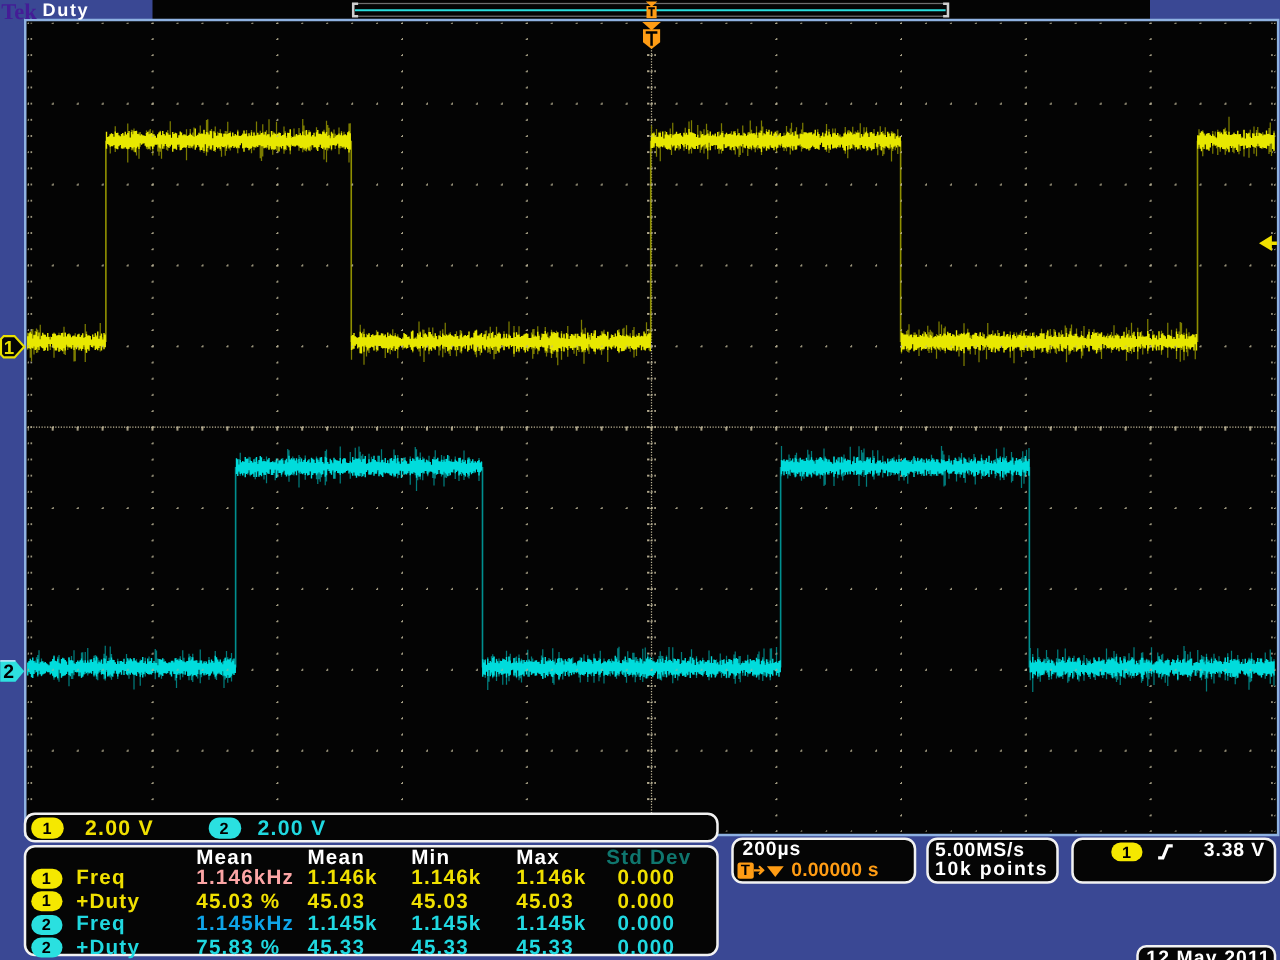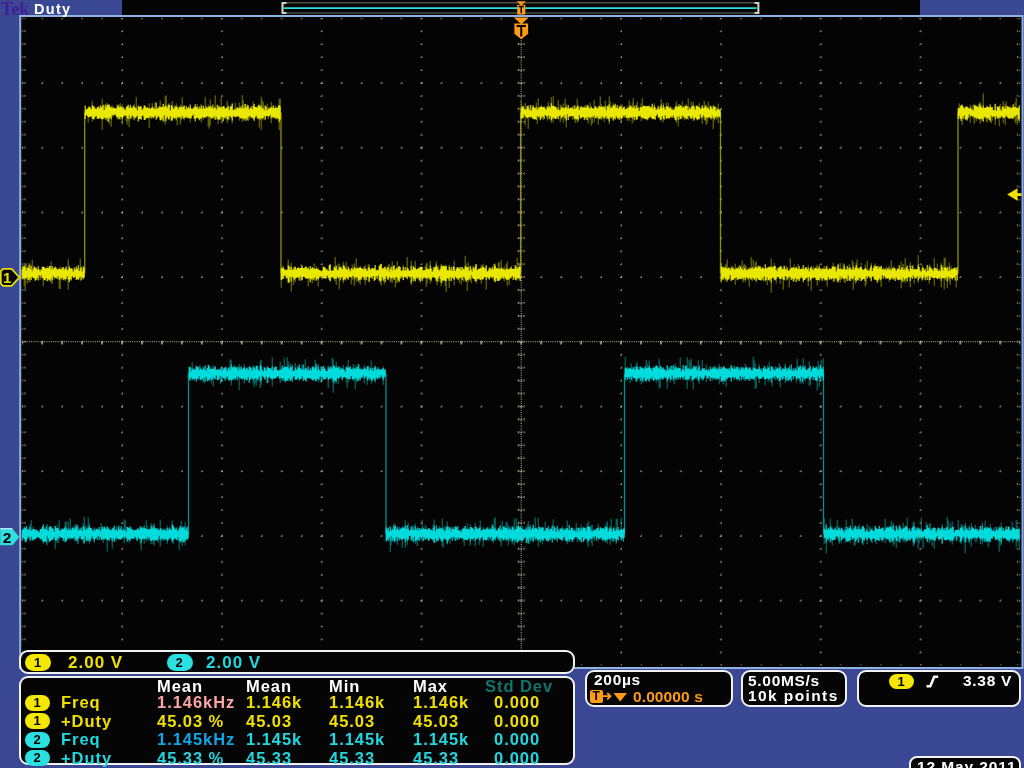--- a/index.html
+++ b/index.html
@@ -113,21 +113,21 @@
     <span style="position:absolute;left:473px;top:33.6px;color:#f0e000">0.000</span>
     <div style="position:absolute;left:4px;top:53.7px;width:25px;height:16px;background:#2ae0e0;border-radius:8.0px;color:#000;font-size:13px;font-weight:bold;text-align:center;line-height:16px">2</div>
     <span style="position:absolute;left:40px;top:52.2px;color:#20d8e0">Freq</span>
     <span style="position:absolute;left:136px;top:52.2px;color:#0ea5e9">1.145kHz</span>
     <span style="position:absolute;left:225px;top:52.2px;color:#20d8e0">1.145k</span>
     <span style="position:absolute;left:308px;top:52.2px;color:#20d8e0">1.145k</span>
     <span style="position:absolute;left:392px;top:52.2px;color:#20d8e0">1.145k</span>
     <span style="position:absolute;left:473px;top:52.2px;color:#20d8e0">0.000</span>
     <div style="position:absolute;left:4px;top:72.30000000000001px;width:25px;height:16px;background:#2ae0e0;border-radius:8.0px;color:#000;font-size:13px;font-weight:bold;text-align:center;line-height:16px">2</div>
     <span style="position:absolute;left:40px;top:70.80000000000001px;color:#20d8e0">+Duty</span>
-    <span style="position:absolute;left:136px;top:70.80000000000001px;color:#20d8e0">45.33 %</span>
+    <span style="position:absolute;left:136px;top:70.80000000000001px;color:#20d8e0">75.83 %</span>
     <span style="position:absolute;left:225px;top:70.80000000000001px;color:#20d8e0">45.33</span>
     <span style="position:absolute;left:308px;top:70.80000000000001px;color:#20d8e0">45.33</span>
     <span style="position:absolute;left:392px;top:70.80000000000001px;color:#20d8e0">45.33</span>
     <span style="position:absolute;left:473px;top:70.80000000000001px;color:#20d8e0">0.000</span>
 </div>
 
 <div class="bx" style="left:585px;top:670px;width:144px;height:33px">
 <span style="position:absolute;left:7px;top:-1px">200µs</span>
 <div style="position:absolute;left:3px;top:18px;width:12.5px;height:12.5px;background:#ff9c14;border-radius:2px;color:#000;font-size:12px;font-weight:bold;line-height:12.5px;text-align:center;letter-spacing:0">T</div>
 <svg style="position:absolute;left:16px;top:18px" width="25" height="13" viewBox="0 0 25 13">

